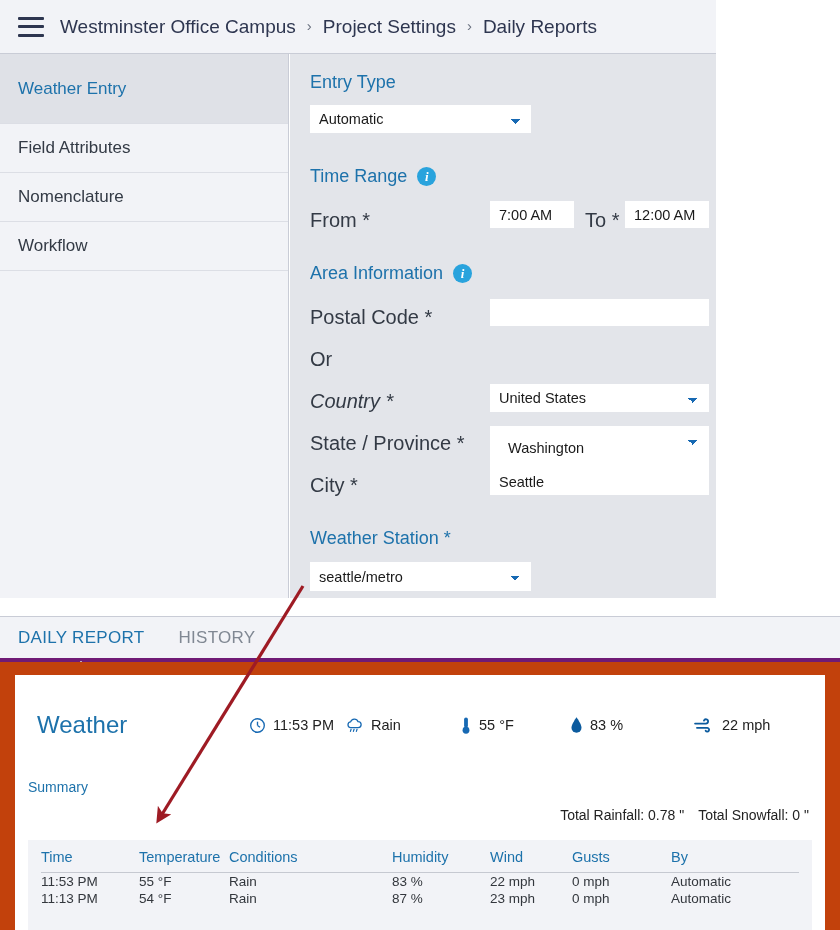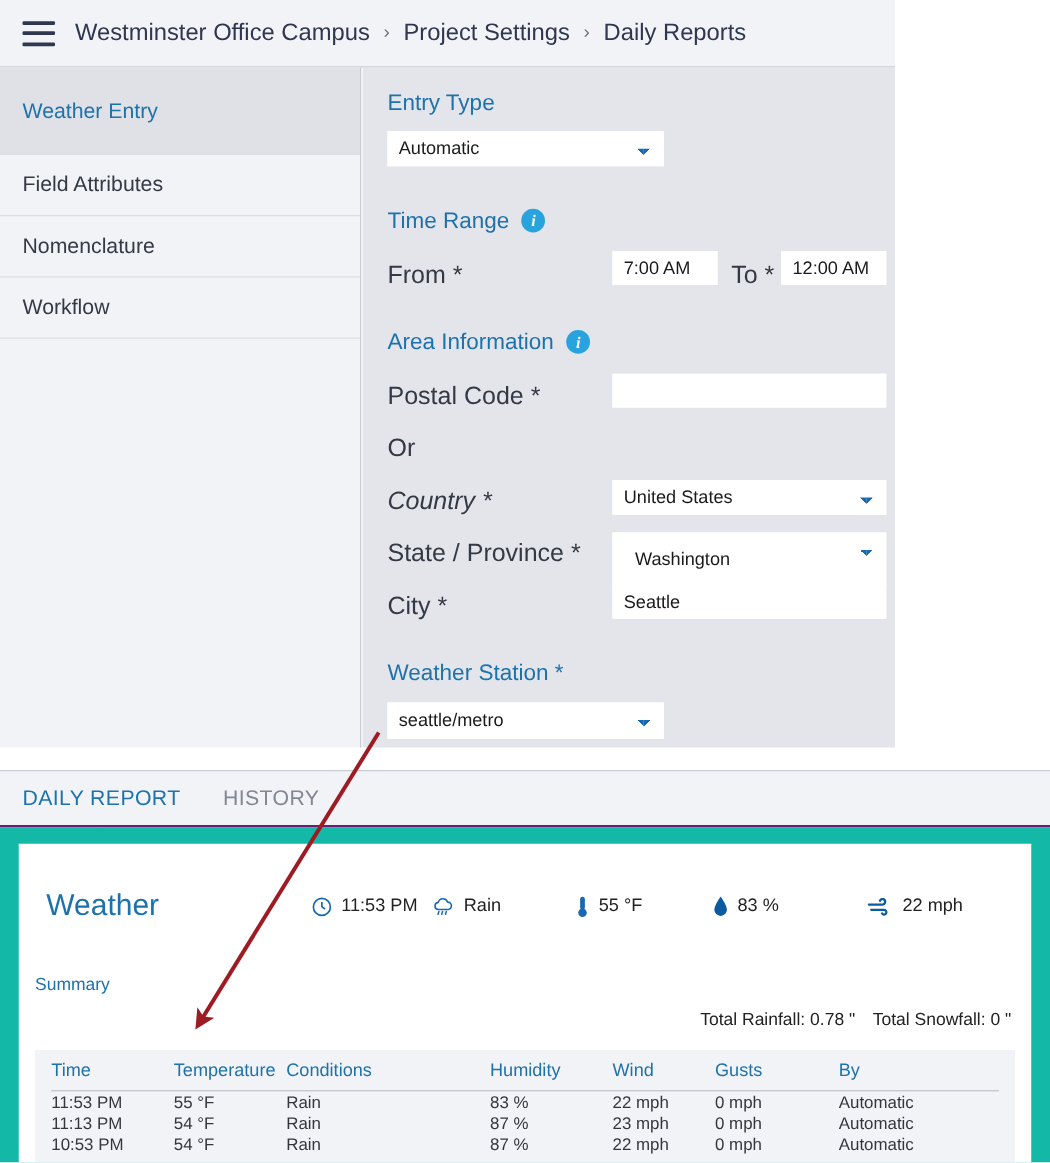--- a/index.html
+++ b/index.html
@@ -107,21 +107,21 @@
   .p-city-lbl    { position: absolute; left: 20px; top: 420px; }
   .p-city-inp    { position: absolute; left: 200px; top: 414px; width: 219px; height: 27px; }
   .p-ws-title    { position: absolute; left: 20px; top: 474px; }
   .p-ws-sel      { position: absolute; left: 20px; top: 508px; width: 221px; height: 29px; }
 
   
   .tabbar {
     position: absolute; left: 0; top: 616px; width: 840px; height: 46px;
     background: #f2f3f7;
     border-top: 1px solid #c9ccd6;
-    border-bottom: 2px solid #701a75;
+    border-bottom: 4px solid #701a75;
     display: flex; align-items: center;
   }
   .tab {
     font-size: 17px; letter-spacing: 0.3px; cursor: pointer;
     position: relative; padding: 0 4px;
   }
   .tab.active { color: #1d72ab; margin-left: 14px; }
   .tab.inactive { color: #808893; margin-left: 26px; }
   .tab.active .caret {
     position: absolute; left: 50%; transform: translateX(-50%);
@@ -136,21 +136,21 @@
     bottom: -25px;
     width: 0; height: 0;
     border-left: 12px solid transparent;
     border-right: 12px solid transparent;
     border-bottom: 12px solid #9aa0ad;
   }
 
   
   .bottom {
     position: absolute; left: 0; top: 662px; width: 840px; height: 268px;
-    background: #14b8a6;
+    background: #c2410c;
     padding-left: 15px;
   }
   .card {
     position: absolute; left: 15px; top: 13px; width: 810px; height: 255px;
     background: #ffffff;
   }
   .wx-head {
     position: absolute; left: 0; top: 30px; width: 810px; height: 40px;
     display: flex; align-items: center;
   }
@@ -379,29 +379,20 @@
             </tr>
             <tr>
               <td>11:13 PM</td>
               <td>54 °F</td>
               <td>Rain</td>
               <td>87 %</td>
               <td>23 mph</td>
               <td>0 mph</td>
               <td>Automatic</td>
             </tr>
-            <tr>
-              <td>10:53 PM</td>
-              <td>54 °F</td>
-              <td>Rain</td>
-              <td>87 %</td>
-              <td>22 mph</td>
-              <td>0 mph</td>
-              <td>Automatic</td>
-            </tr>
           </tbody>
         </table>
       </div>
     </div>
   </div>
 
   <svg class="anno">
     <defs>
       <marker id="arrowhead" markerWidth="5" markerHeight="5" refX="2.2" refY="2.5" orient="auto" markerUnits="strokeWidth">
         <polygon points="0,0 5,2.5 0,5 1.2,2.5" fill="#9e1b24"></polygon>

